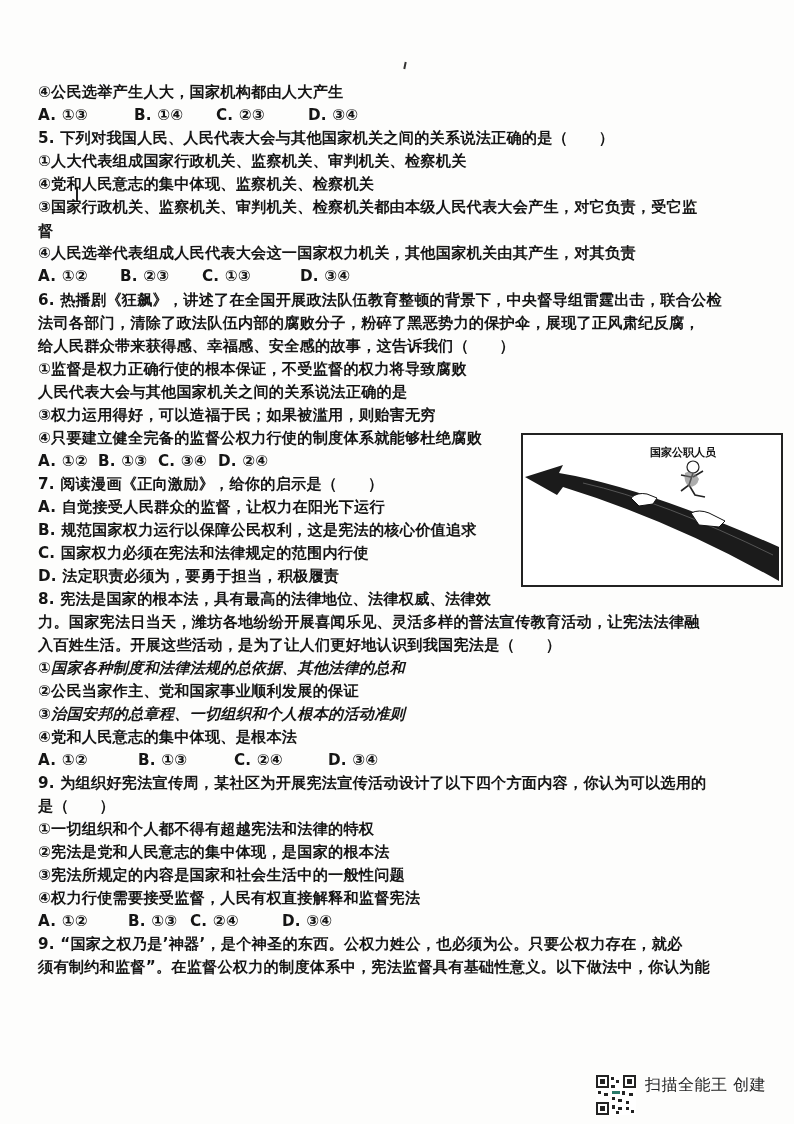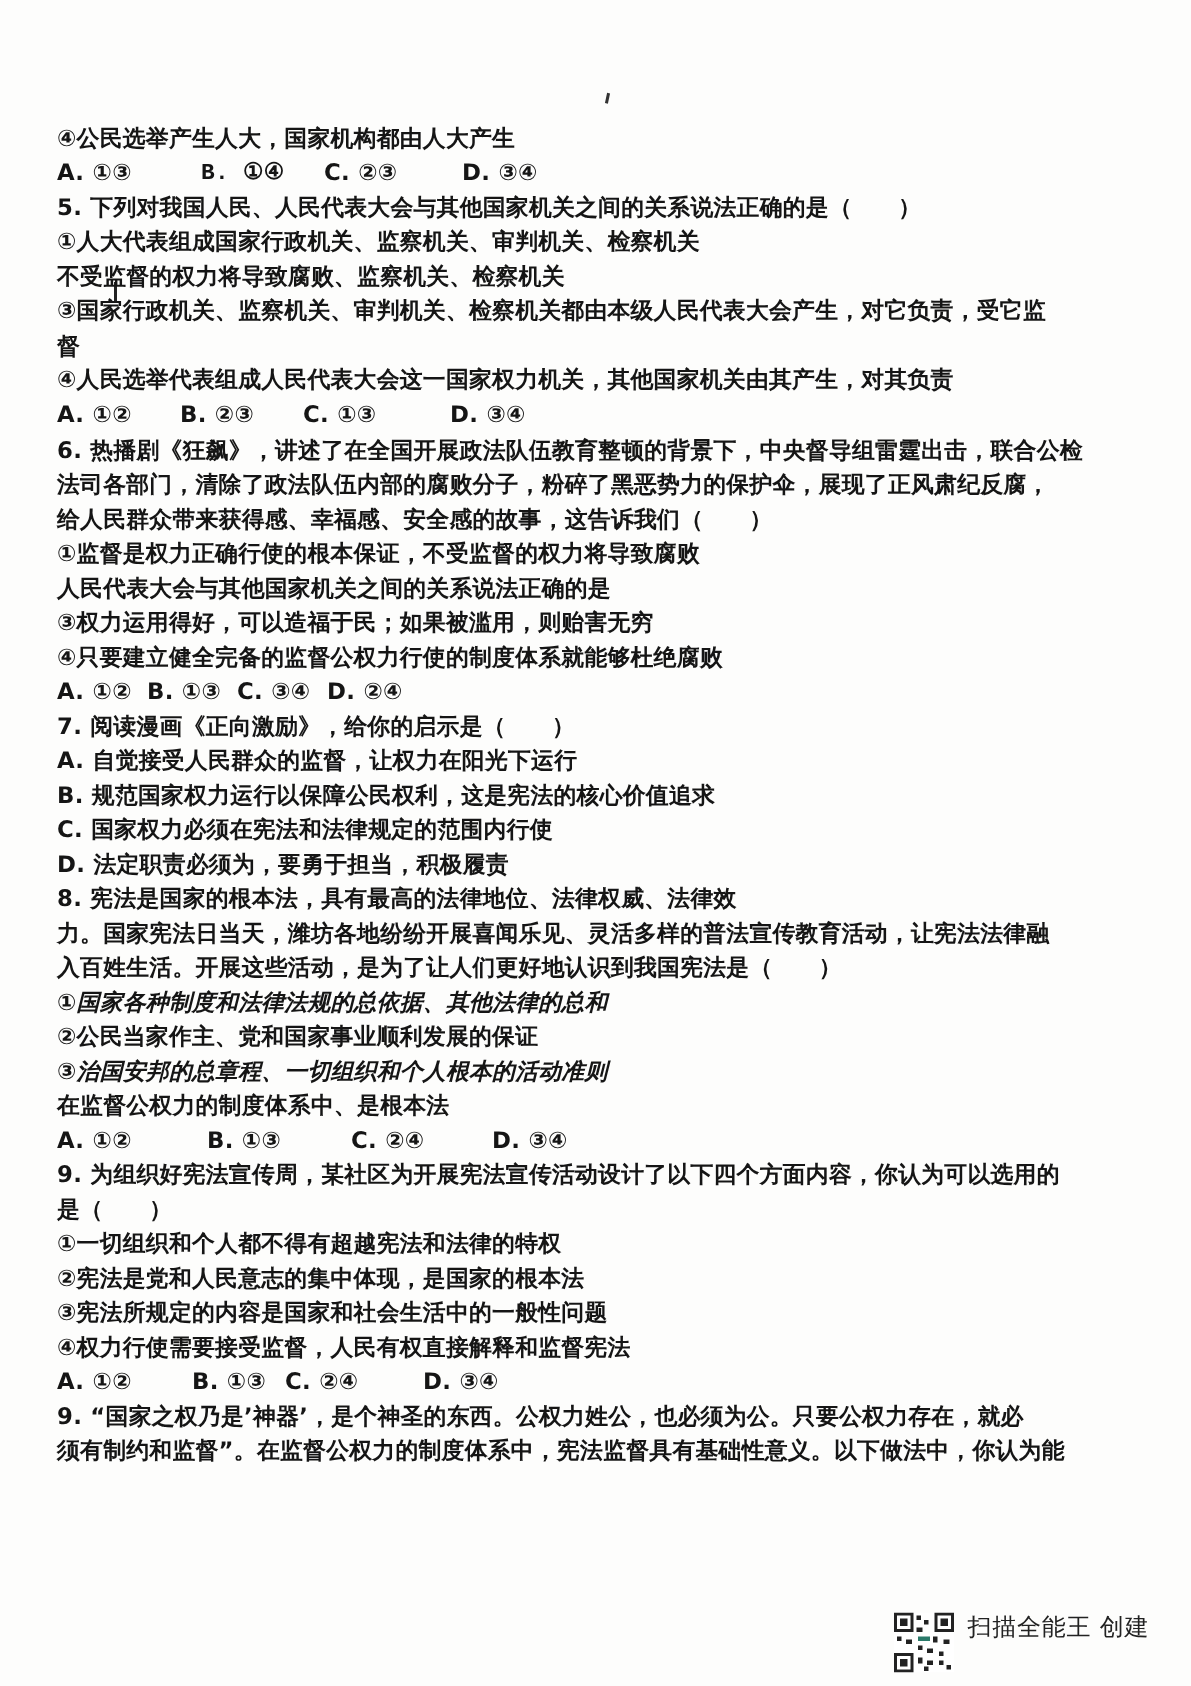--- a/index.html
+++ b/index.html
@@ -29,27 +29,27 @@
 <body>
 
 <div class="page">
   <div class="mark"></div>
   <div class="cursor-mark"></div>
 
   <div id="lines">
       <div class="line" style="top: 82px;">④公民选举产生人大，国家机构都由人大产生</div>
       <div class="line opts" style="top: 105px;">
         <span style="position: absolute; left: 0px;">A. ①③</span>
-        <span style="position: absolute; left: 96px; font-family: Liberation Mono, monospace;">B. ①④</span>
+        <span style="position: absolute; left: 96px;">B. ①④</span>
         <span style="position: absolute; left: 178px;">C. ②③</span>
         <span style="position: absolute; left: 270px;">D. ③④</span>
       </div>
       <div class="line" style="top: 128px;">5. 下列对我国人民、人民代表大会与其他国家机关之间的关系说法正确的是（　　）</div>
       <div class="line" style="top: 151px;">①人大代表组成国家行政机关、监察机关、审判机关、检察机关</div>
-      <div class="line" style="top: 174px;">不受监督的权力将导致腐败、监察机关、检察机关</div>
+      <div class="line" style="top: 174px;">④党和人民意志的集中体现、监察机关、检察机关</div>
       <div class="line" style="top: 197px;">③国家行政机关、监察机关、审判机关、检察机关都由本级人民代表大会产生，对它负责，受它监</div>
       <div class="line" style="top: 221px;">督</div>
       <div class="line" style="top: 243px;">④人民选举代表组成人民代表大会这一国家权力机关，其他国家机关由其产生，对其负责</div>
       <div class="line opts" style="top: 266px;">
         <span style="position: absolute; left: 0px;">A. ①②</span>
         <span style="position: absolute; left: 82px;">B. ②③</span>
         <span style="position: absolute; left: 164px;">C. ①③</span>
         <span style="position: absolute; left: 262px;">D. ③④</span>
       </div>
       <div class="line" style="top: 290px;">6. 热播剧《狂飙》，讲述了在全国开展政法队伍教育整顿的背景下，中央督导组雷霆出击，联合公检</div>
@@ -69,21 +69,21 @@
       <div class="line" style="top: 497px;">A. 自觉接受人民群众的监督，让权力在阳光下运行</div>
       <div class="line" style="top: 520px;">B. 规范国家权力运行以保障公民权利，这是宪法的核心价值追求</div>
       <div class="line" style="top: 543px;">C. 国家权力必须在宪法和法律规定的范围内行使</div>
       <div class="line" style="top: 566px;">D. 法定职责必须为，要勇于担当，积极履责</div>
       <div class="line" style="top: 589px;">8. 宪法是国家的根本法，具有最高的法律地位、法律权威、法律效</div>
       <div class="line" style="top: 612px;">力。国家宪法日当天，潍坊各地纷纷开展喜闻乐见、灵活多样的普法宣传教育活动，让宪法法律融</div>
       <div class="line" style="top: 635px;">入百姓生活。开展这些活动，是为了让人们更好地认识到我国宪法是（　　）</div>
       <div class="line" style="top: 658px; font-style: italic;">①国家各种制度和法律法规的总依据、其他法律的总和</div>
       <div class="line" style="top: 681px;">②公民当家作主、党和国家事业顺利发展的保证</div>
       <div class="line" style="top: 704px; font-style: italic;">③治国安邦的总章程、一切组织和个人根本的活动准则</div>
-      <div class="line" style="top: 727px;">在监督公权力的制度体系中、是根本法</div>
+      <div class="line" style="top: 727px;">④党和人民意志的集中体现、是根本法</div>
       <div class="line opts" style="top: 750px;">
         <span style="position: absolute; left: 0px;">A. ①②</span>
         <span style="position: absolute; left: 100px;">B. ①③</span>
         <span style="position: absolute; left: 196px;">C. ②④</span>
         <span style="position: absolute; left: 290px;">D. ③④</span>
       </div>
       <div class="line" style="top: 773px;">9. 为组织好宪法宣传周，某社区为开展宪法宣传活动设计了以下四个方面内容，你认为可以选用的</div>
       <div class="line" style="top: 796px;">是（　　）</div>
       <div class="line" style="top: 819px;">①一切组织和个人都不得有超越宪法和法律的特权</div>
       <div class="line" style="top: 842px;">②宪法是党和人民意志的集中体现，是国家的根本法</div>
@@ -92,20 +92,35 @@
       <div class="line opts" style="top: 911px;">
         <span style="position: absolute; left: 0px;">A. ①②</span>
         <span style="position: absolute; left: 90px;">B. ①③</span>
         <span style="position: absolute; left: 152px;">C. ②④</span>
         <span style="position: absolute; left: 244px;">D. ③④</span>
       </div>
       <div class="line" style="top: 934px;">9. “国家之权乃是’神器’，是个神圣的东西。公权力姓公，也必须为公。只要公权力存在，就必</div>
       <div class="line" style="top: 957px;">须有制约和监督”。在监督公权力的制度体系中，宪法监督具有基础性意义。以下做法中，你认为能</div>
     </div>
 
+  <div class="cartoon">
+    <svg width="258" height="150" viewBox="0 0 258 150">
+
+      <path d="M2 42 L40 30 L36 38 Q120 52 256 112 L256 146 Q150 86 40 52 L34 60 Z" fill="#1b1b1b"></path>
+      <path d="M60 48 Q140 66 250 120" stroke="#555" stroke-width="1" fill="none"></path>
+
+      <path d="M108 63 q6 -6 16 -4 l10 4 l-4 6 l-14 2 z" fill="#fff" stroke="#111" stroke-width="1"></path>
+      <path d="M168 78 q8 -4 18 0 l16 8 l-6 6 l-20 -2 z" fill="#fff" stroke="#111" stroke-width="1"></path>
+
+      <circle cx="170" cy="32" r="6" fill="#fff" stroke="#222" stroke-width="1.2"></circle>
+      <path d="M170 38 l-4 12 l-8 6 M166 50 l6 10 l10 2 M168 42 l-10 -2 M170 42 l10 -6" stroke="#222" stroke-width="1.6" fill="none"></path>
+      <path d="M162 38 q8 -4 14 6 q-2 8 -10 8 q-6 -6 -4 -14z" fill="#777" opacity="0.6"></path>
+    </svg>
+    <div class="cartoon-label">国家公职人员</div>
+  </div>
 
   <div class="footer">
     <div class="qr">
       <svg width="40" height="40" viewBox="0 0 40 40">
         <rect x="0" y="0" width="40" height="40" fill="#fff"></rect>
         <rect x="1" y="1" width="11" height="11" fill="none" stroke="#222" stroke-width="2"></rect>
         <rect x="4" y="4" width="5" height="5" fill="#222"></rect>
         <rect x="28" y="1" width="11" height="11" fill="none" stroke="#222" stroke-width="2"></rect>
         <rect x="31" y="4" width="5" height="5" fill="#222"></rect>
         <rect x="1" y="28" width="11" height="11" fill="none" stroke="#222" stroke-width="2"></rect>

